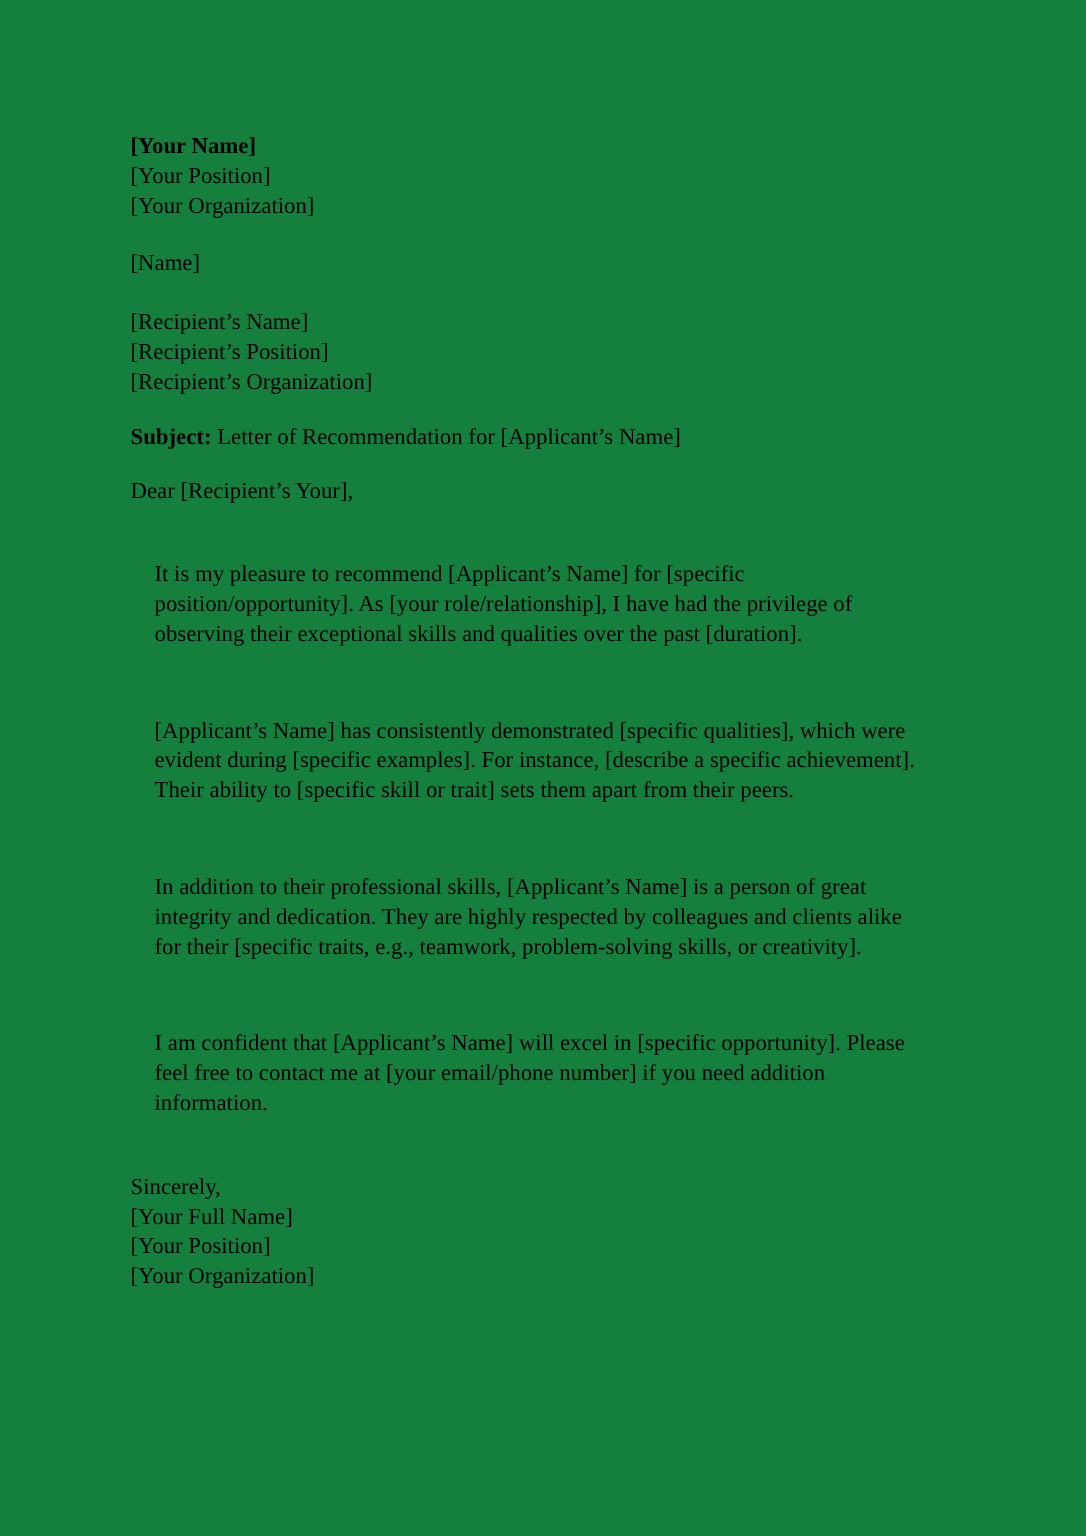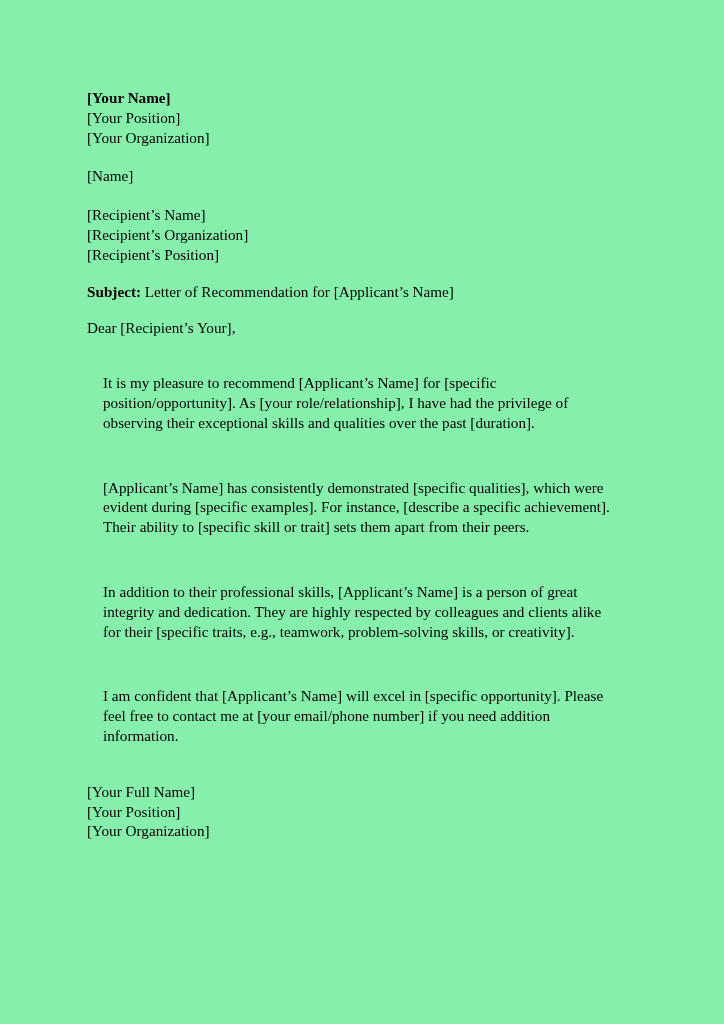--- a/index.html
+++ b/index.html
@@ -12,21 +12,21 @@
     height: 1024px;
     overflow: hidden;
     font-family: "Liberation Serif", "DejaVu Serif", serif;
     color: #000000;
     -webkit-font-smoothing: antialiased;
   }
   .page {
     position: relative;
     width: 724px;
     height: 1024px;
-    background: #86efac;
+    background: #15803d;
     box-sizing: border-box;
   }
   .letter {
     position: absolute;
     left: 87px;
     top: 88px;
     width: 545px;
   }
   .block {
     font-size: 15.2px;
@@ -70,22 +70,22 @@
     <div class="gap-sender"></div>
 
     <div class="block">
       <div class="line">[Name]</div>
     </div>
 
     <div class="gap-date"></div>
 
     <div class="block">
       <div class="line">[Recipient’s Name]</div>
+      <div class="line">[Recipient’s Position]</div>
       <div class="line">[Recipient’s Organization]</div>
-      <div class="line">[Recipient’s Position]</div>
     </div>
 
     <div class="gap-recipient"></div>
 
     <div class="block">
       <span class="bold">Subject:</span><span> Letter of Recommendation for [Applicant’s Name]</span>
     </div>
 
     <div class="gap-subject"></div>
 
@@ -100,19 +100,20 @@
     <div class="gap-para"></div>
 
     <p class="para">In addition to their professional skills, [Applicant’s Name] is a person of great integrity and dedication. They are highly respected by colleagues and clients alike for their [specific traits, e.g., teamwork, problem-solving skills, or creativity].</p>
     <div class="gap-para"></div>
 
     <p class="para">I am confident that [Applicant’s Name] will excel in [specific opportunity]. Please feel free to contact me at [your email/phone number] if you need addition information.</p>
 
     <div class="gap-closing"></div>
 
     <div class="block">
+      <div class="line">Sincerely,</div>
       <div class="line">[Your Full Name]</div>
       <div class="line">[Your Position]</div>
       <div class="line">[Your Organization]</div>
     </div>
 
   </div>
 </div>
 
 </body></html>

